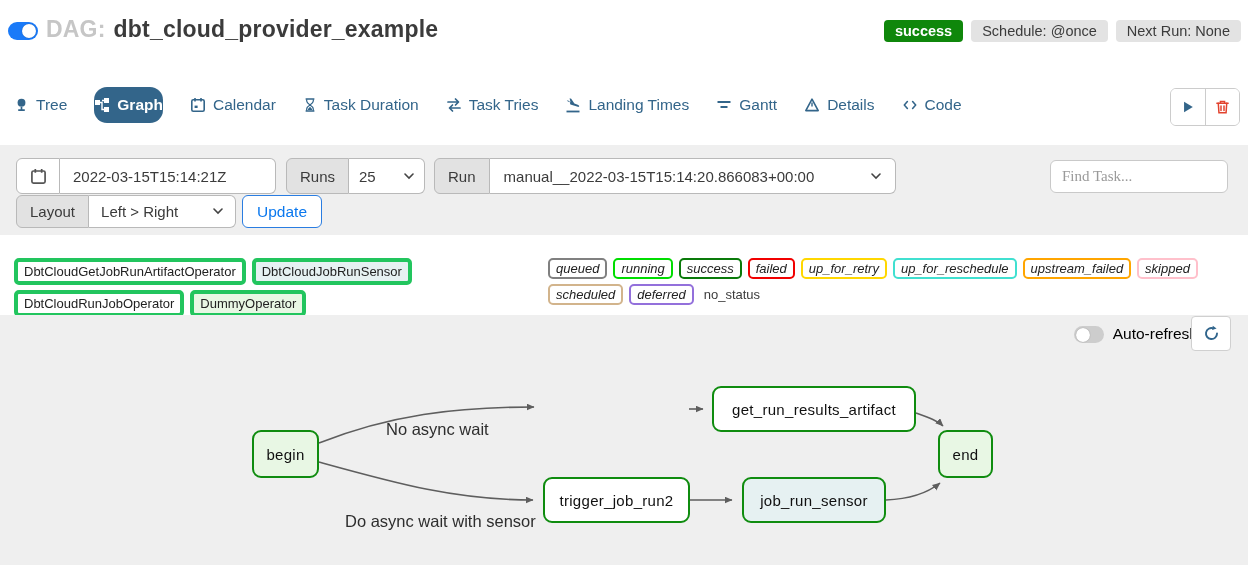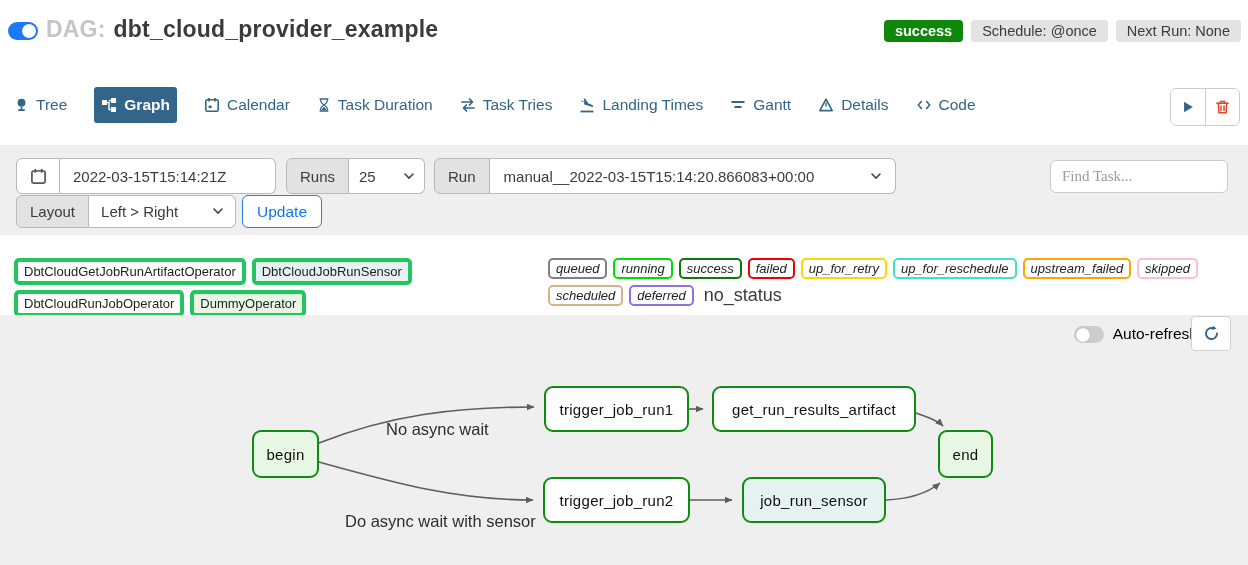--- a/index.html
+++ b/index.html
@@ -13,21 +13,21 @@
   .dag-toggle .knob { right: 2px; }
   .page-title { position: absolute; left: 46px; top: 16px; font-size: 23px; font-weight: bold; color: #3b3b3b; letter-spacing: .2px; }
   .page-title .dim { color: #c6c6c6; margin-right: 8px; }
   .hdr-badges { position: absolute; right: 7px; top: 20px; display: flex; gap: 8px; }
   .badge { font-size: 14.5px; padding: 3px 11px; border-radius: 4px; background: #e3e3e3; color: #3b3b3b; white-space: nowrap; }
   .badge.success { background: #0f870b; color: #fff; font-weight: bold; }
 
   
   .tabs { position: absolute; left: 14px; top: 85px; height: 40px; display: flex; align-items: center; gap: 27px; }
   .tab { display: flex; align-items: center; gap: 7px; font-size: 15.5px; color: #33658a; cursor: pointer; white-space: nowrap; }
-  .tab.active { background: #33658a; color: #fff; padding: 9px 7px; border-radius: 3px; font-weight: bold; }
+  .tab.active { background: #33658a; color: #fff; padding: 9px 0; border-radius: 13px; font-weight: bold; }
   .tab svg { flex: 0 0 auto; }
   .dag-actions { position: absolute; right: 8px; top: 88px; display: flex; border: 1px solid #ccc; border-radius: 6px; overflow: hidden; background: #fff; }
   .dag-actions .abtn { width: 34px; height: 36px; display: flex; align-items: center; justify-content: center; background: #fff; border: none; cursor: pointer; }
   .dag-actions .abtn + .abtn { border-left: 1px solid #ccc; }
 
   
   .fbar { position: absolute; left: 0; top: 145px; width: 100%; height: 90px; background: #efefef; }
   .frow1 { position: absolute; left: 16px; top: 13px; display: flex; height: 36px; }
   .frow2 { position: absolute; left: 16px; top: 50px; display: flex; height: 33px; justify-content: space-between; }
   .ctl-lbl { background: #e2e2e2; border: 1px solid #b9b9b9; padding: 0 13px; display: flex; align-items: center; border-radius: 6px 0 0 6px; font-size: 15px; color: #3b3b3b; white-space: nowrap; }
@@ -38,21 +38,21 @@
   .find-input { position: absolute; right: 20px; top: 15px; width: 178px; height: 33px; border: 1px solid #c9c9c9; border-radius: 6px; padding: 0 11px; font-size: 15px; color: #555; background: #fff; font-family: Liberation Serif, serif; }
   .find-input::placeholder { color: #9a9a9a; }
   .update-btn { margin-left: 6px; border: 1.5px solid #2a7de1; color: #0b78ee; background: #fff; border-radius: 6px; padding: 0 14px; font-size: 15.5px; cursor: pointer; font-family: "Liberation Sans", sans-serif; }
 
   
   .legend { position: absolute; left: 14px; top: 258px; display: flex; align-items: flex-start; }
   .ops { width: 534px; display: flex; flex-wrap: wrap; gap: 5px 6px; align-content: flex-start; }
   .states { width: 705px; display: flex; flex-wrap: wrap; gap: 5px 6px; align-content: flex-start; align-items: center; }
   .op-badge { border: 4px solid #22c55e; border-radius: 5px; padding: 2px 6px; font-size: 13px; color: #222; white-space: nowrap; }
   .state-badge { border: 2px solid #808080; border-radius: 5px; padding: 1px 6px; font-size: 13px; color: #222; background: #fff; white-space: nowrap; font-style: italic; }
-  .no-status { font-size: 18px; color: #3b3b3b; padding: 1px 4px; }
+  .no-status { font-size: 13px; color: #3b3b3b; padding: 1px 4px; }
 
   
   .gpanel { position: absolute; left: 0; top: 315px; width: 1248px; height: 250px; background: #efefef; }
   .autorefresh { position: absolute; right: 50px; top: 10px; display: flex; align-items: center; gap: 9px; font-size: 15.5px; color: #000000; }
   .ar-toggle { position: relative; width: 30px; height: 17px; background: #cdcdcd; }
   .ar-toggle .knob { left: 2px; }
   .refresh-btn { position: absolute; right: 17px; top: 1px; width: 40px; height: 35px; background: #fff; border: 1px solid #d0d0d0; border-radius: 4px; display: flex; align-items: center; justify-content: center; cursor: pointer; }
   .edges { position: absolute; left: 0; top: 0; }
   .gnode { position: absolute; border: 2.5px solid #0f8c0f; border-radius: 9px; background: #fff; display: flex; align-items: center; justify-content: center; font-size: 15px; color: #101010; letter-spacing: .3px; cursor: pointer; white-space: nowrap; }
   .gnode.green { background: #e8f7e4; }
@@ -265,20 +265,19 @@
         <path d="M916,98 C930,103 938,106 943,111" marker-end="url(#arrow)"></path>
         <path d="M690,185 L732,185" marker-end="url(#arrow)"></path>
         <path d="M886,185 C912,184 930,176 940,168" marker-end="url(#arrow)"></path>
       </g>
     </svg>
 
     <div class="elabel" style="left:386px;top:105px">No async wait</div>
     <div class="elabel" style="left:345px;top:197px">Do async wait with sensor</div>
 
     <div class="gnode green" style="left: 252px; top: 115px; width: 67px; height: 48px; background-color: rgb(232, 247, 228); border-color: rgb(15, 140, 15);">begin</div>
-    <div class="gnode" style="left: 544px; top: 71px; width: 145px; height: 46px; background-color: rgb(255, 255, 255); border-color: rgb(15, 140, 15);">trigger_job_run1</div>
     <div class="gnode" style="left: 712px; top: 71px; width: 204px; height: 46px; background-color: rgb(255, 255, 255); border-color: rgb(15, 140, 15);">get_run_results_artifact</div>
     <div class="gnode green" style="left: 938px; top: 115px; width: 55px; height: 48px; background-color: rgb(232, 247, 228); border-color: rgb(15, 140, 15);">end</div>
     <div class="gnode" style="left: 543px; top: 162px; width: 147px; height: 46px; background-color: rgb(255, 255, 255); border-color: rgb(15, 140, 15);">trigger_job_run2</div>
     <div class="gnode teal" style="left: 742px; top: 162px; width: 144px; height: 46px; background-color: rgb(230, 241, 242); border-color: rgb(15, 140, 15);">job_run_sensor</div>
   </div>
 
 </div>
 
 </body></html>

